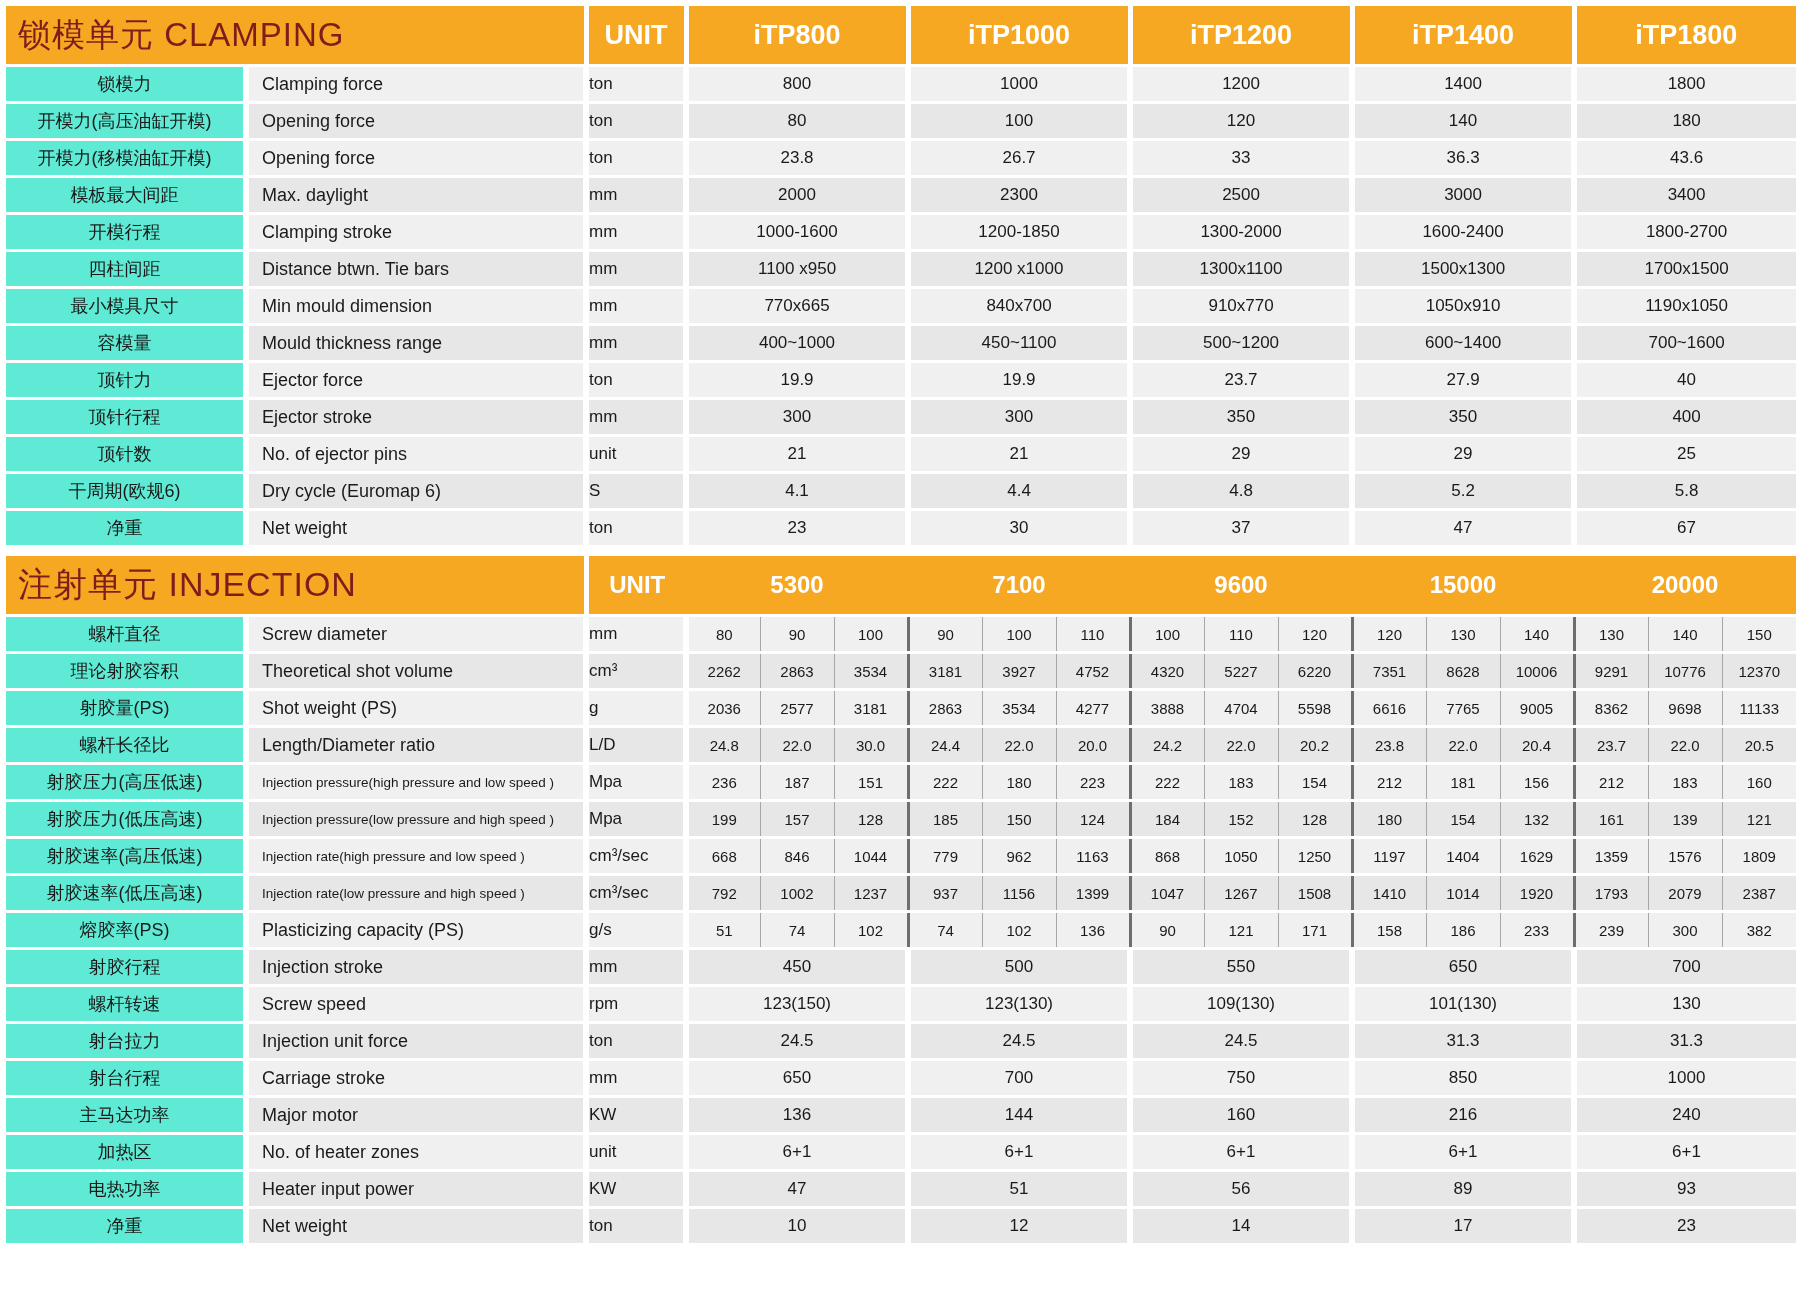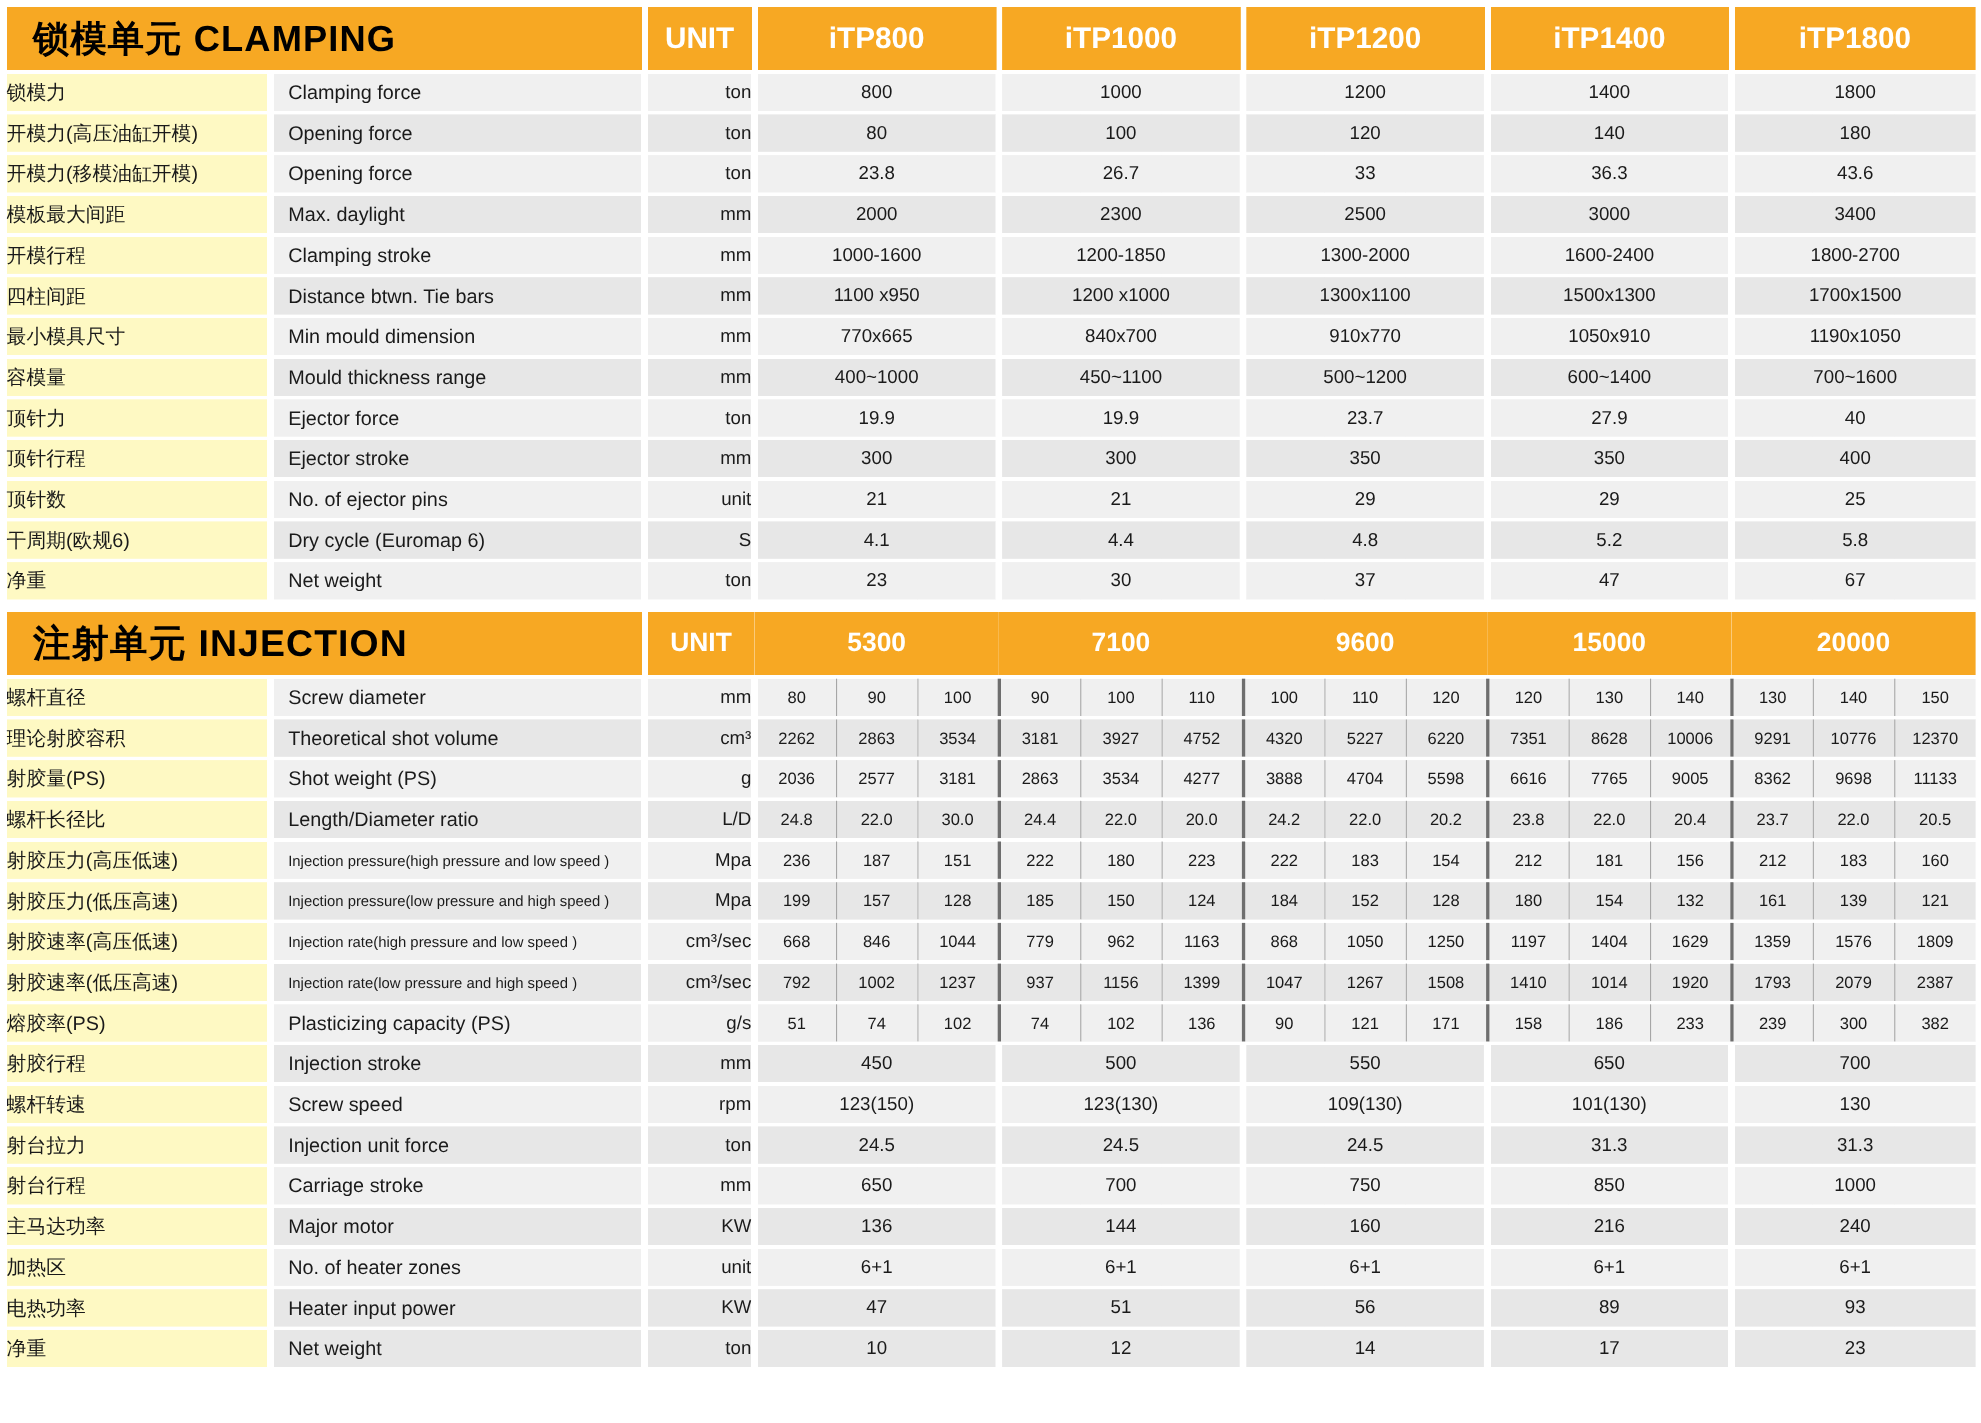--- a/index.html
+++ b/index.html
@@ -1,34 +1,34 @@
 <!DOCTYPE html>
 <html><head>
 <meta charset="utf-8">
 <style>
   html,body{margin:0;padding:0;background:#ffffff;}
   body{width:1801px;height:1294px;font-family:"Liberation Sans","DejaVu Sans",sans-serif;color:#1a1a1a;}
   .sheet{padding:6px 5px 0 6px;}
   table{border-collapse:collapse;table-layout:fixed;width:1790px;}
   td,th{border-bottom:3px solid #fff;overflow:hidden;white-space:nowrap;padding:0;}
   
-  th.section-title{background:#F7A823;color:#000000;text-align:left;padding-left:24px;
-      font-size:33px;font-weight:bold;height:58px;border-right:5px solid #fff;letter-spacing:1px;}
+  th.section-title{background:#F7A823;color:#7f1d1d;text-align:left;padding-left:12px;
+      font-size:33px;font-weight:normal;height:58px;border-right:5px solid #fff;letter-spacing:1px;}
   th.section-title.inj{font-size:34px;margin-top:36px;}
   th.unit-h,th.model-h{background:#F7A823;color:#fff;font-size:27px;font-weight:bold;
       text-align:center;height:58px;border-right:5px solid #fff;}
   th.inj-h{font-size:24px;}
   th.seamless{border-right:0;}
   th.lastcol{border-right:0;margin-top:44px;}
   
   td{height:34px;}
-  td.lbl{background:#fef9c3;text-align:left;font-size:18px;border-right:6px solid #fff;}
+  td.lbl{background:#5eead4;text-align:center;font-size:18px;border-right:6px solid #fff;}
   td.desc{text-align:left;padding-left:13px;font-size:18px;border-right:6px solid #fff;margin-top:16px;}
   td.desc.small{font-size:13.5px;}
-  td.unit{text-align:right;font-size:17px;border-right:6px solid #fff;}
+  td.unit{text-align:left;font-size:17px;border-right:6px solid #fff;}
   td.val{text-align:center;font-size:17px;border-right:6px solid #fff;}
   td.val.lastcol{border-right:0;}
   td.sub{text-align:center;font-size:15px;}
   td.sub.mid{border-left:1px solid #A6A6A6;}
   td.sub.grp{border-left:3px solid #6E6E6E;}
   tr.odd td.desc,tr.odd td.unit,tr.odd td.val,tr.odd td.sub{background:#F0F0F0;}
   tr.even td.desc,tr.even td.unit,tr.even td.val,tr.even td.sub{background:#E7E7E7;}
   .gap{height:8px;}
 </style>
 </head>

